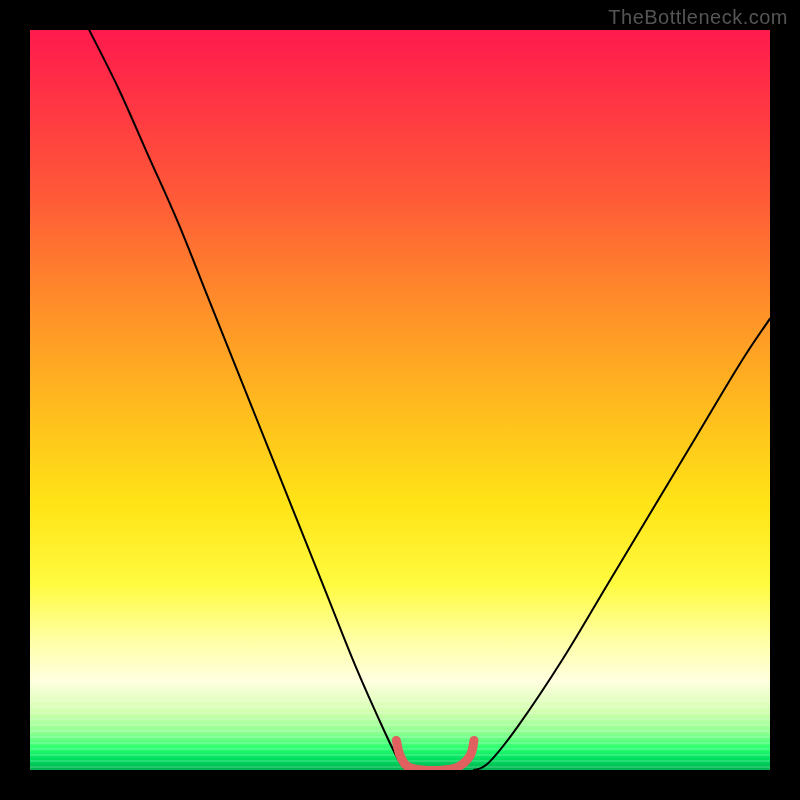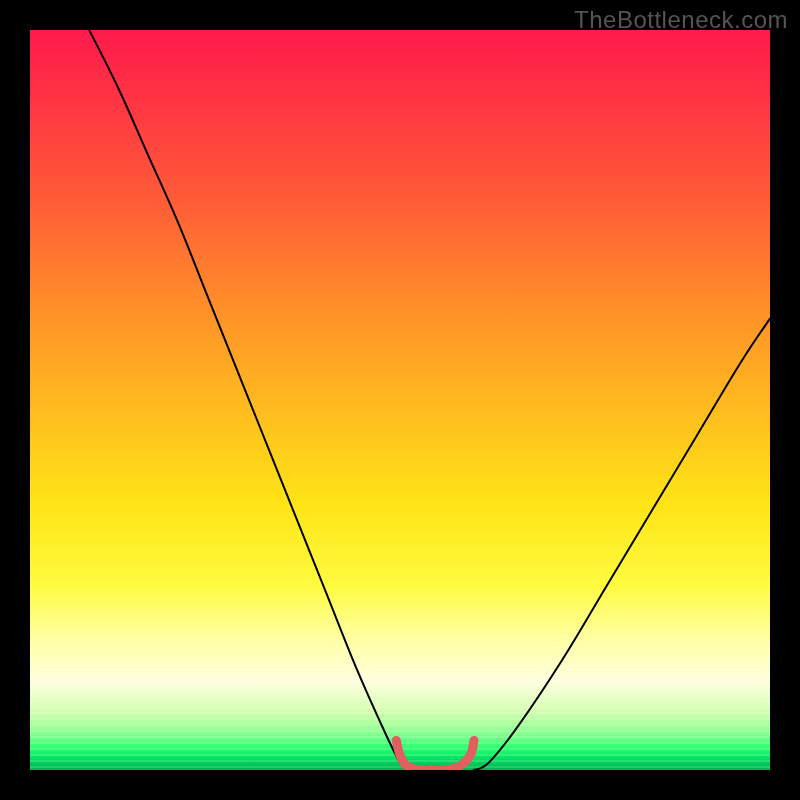--- a/index.html
+++ b/index.html
@@ -13,21 +13,21 @@
     position: relative;
     width: 800px;
     height: 800px;
     background: #000;
   }
   .watermark {
     position: absolute;
     top: 6px;
     right: 12px;
     font-family: Arial, Helvetica, sans-serif;
-    font-size: 24px;
+    font-size: 20px;
     font-weight: 400;
     color: #555;
     letter-spacing: 0.5px;
   }
   .plot-area {
     position: absolute;
     left: 30px;
     top: 30px;
     width: 740px;
     height: 740px;

